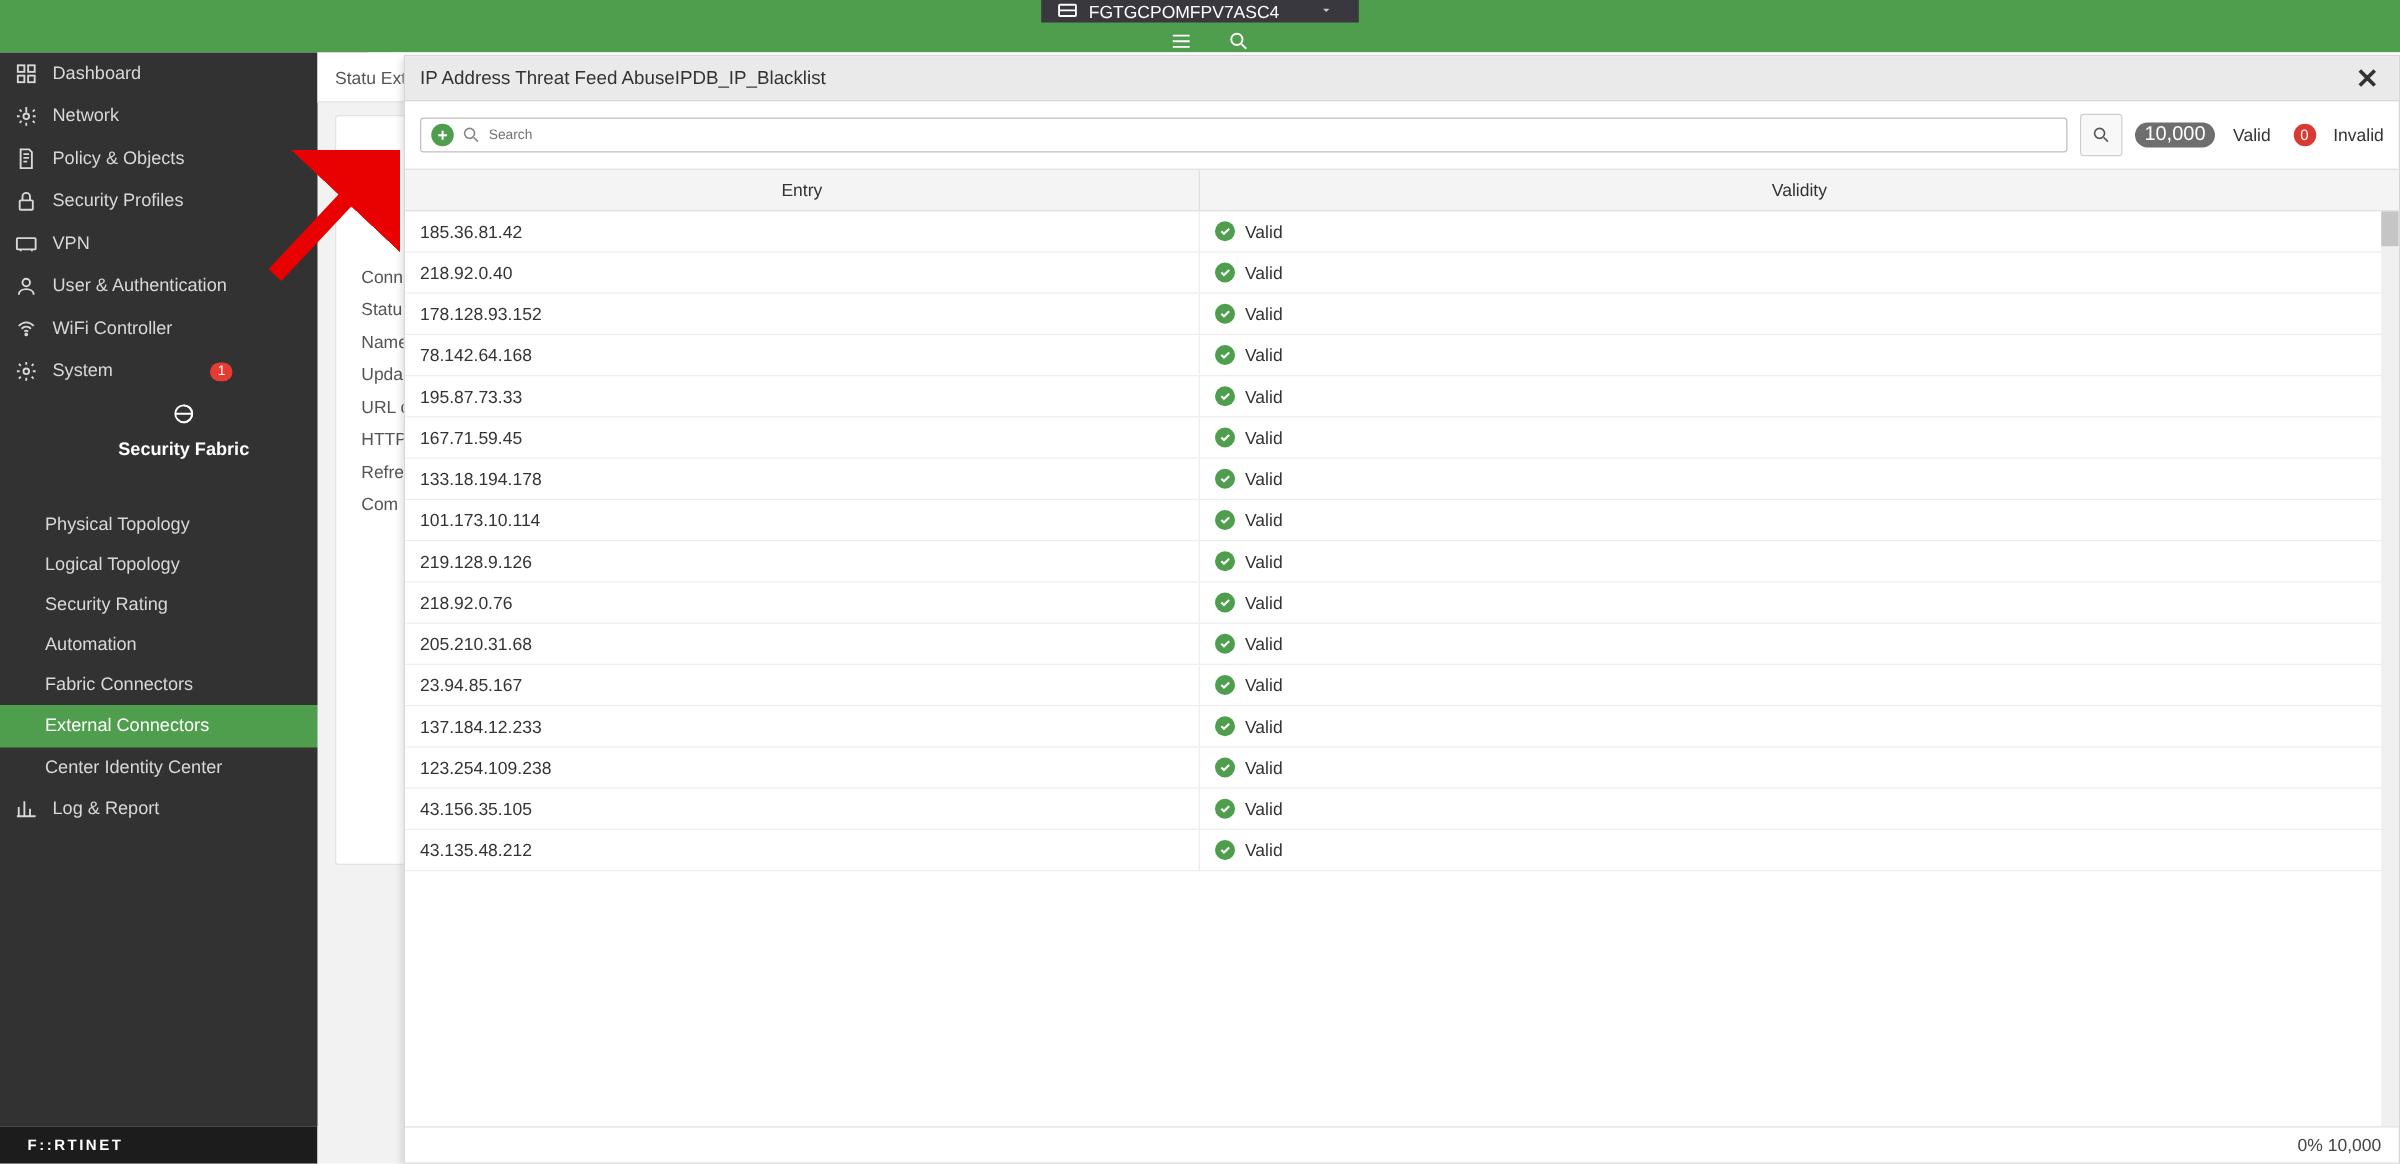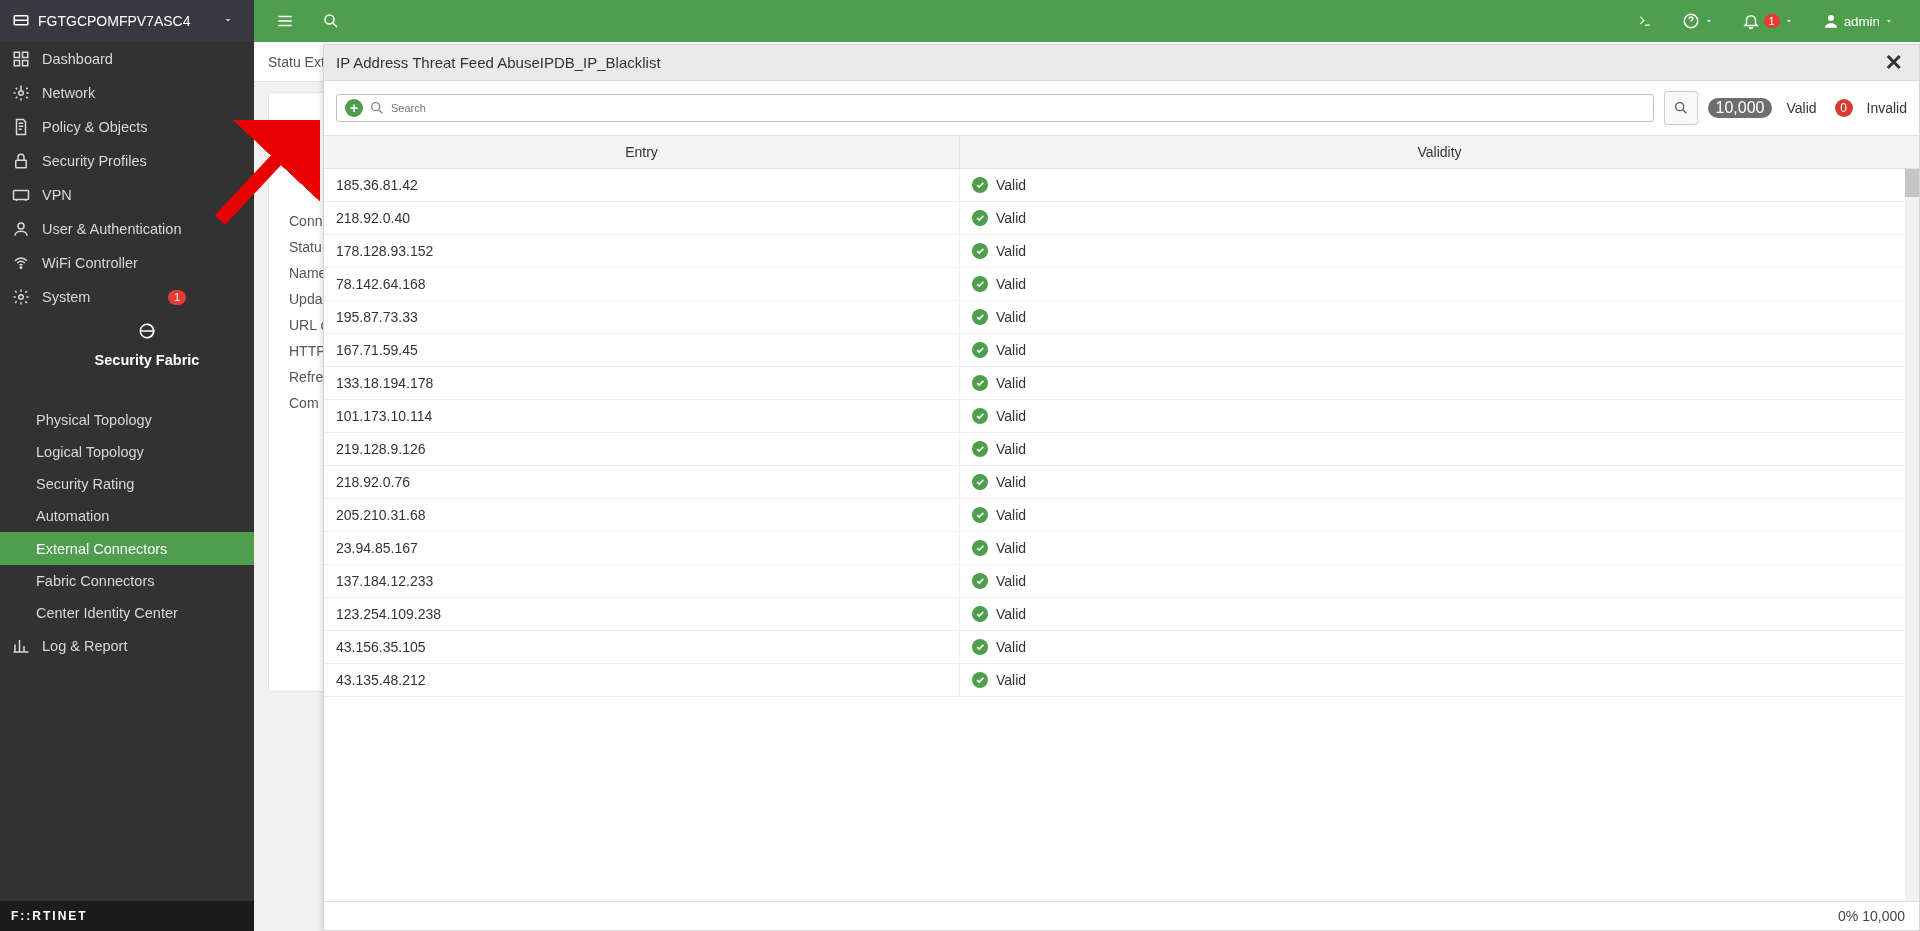--- a/index.html
+++ b/index.html
@@ -15,20 +15,21 @@
 }
 
 .top-header {
   position: absolute;
   top: 0; left: 0; right: 0;
   height: 42px;
   background: #4e9e4e;
   display: flex;
   align-items: center;
   color: #fff;
+  flex-direction: column;
 }
 .top-header .hostname-box {
   width: 254px;
   height: 100%;
   background: #38383e;
   display: flex;
   align-items: center;
   padding: 0 12px;
   font-weight: 500;
 }
@@ -66,21 +67,21 @@
 
 .sidebar-footer {
   position: absolute;
   left: 0; bottom: 0;
   width: 254px;
   height: 30px;
   background: #1c1c1c;
   color: #aaa;
   display: flex;
   align-items: center;
-  padding: 0 11px;
+  padding: 0 22px;
   font-size: 12px;
 }
 .sidebar-footer .brand { font-weight:bold; letter-spacing:2px; font-family: Arial, sans-serif; color:#fff;}
 .sidebar-footer .version { margin-left:auto;margin-top:45px; }
 
 
 .main {
   position: absolute;
   top: 42px; left: 254px; right: 0; bottom: 0;
   background: #f2f2f2;
@@ -355,28 +356,28 @@
     </div>
     <div class="sidebar-item sidebar-sub">
       <span>Logical Topology</span>
     </div>
     <div class="sidebar-item sidebar-sub">
       <span>Security Rating</span>
     </div>
     <div class="sidebar-item sidebar-sub">
       <span>Automation</span>
     </div>
+    <div class="sidebar-item sidebar-sub">
+      <span>Fabric Connectors</span>
+    </div>
     <div class="sidebar-item sidebar-sub active">
       <span>External Connectors</span>
       <span class="star"><svg width="14" height="14" viewBox="0 0 24 24" fill="none" stroke="#fff" stroke-width="2">
           <path d="M12 2l3 7h7l-5.5 4 2 7L12 16l-6.5 4 2-7L2 9h7z"></path>
         </svg></span>
-    </div>
-    <div class="sidebar-item sidebar-sub">
-      <span>Fabric Connectors</span>
     </div>
     <div class="sidebar-item sidebar-sub">
       <span>Center Identity Center</span>
     </div>
     <div class="sidebar-item">
       <svg width="18" height="18" viewBox="0 0 24 24" fill="none" stroke="currentColor" stroke-width="2">
         <path d="M4 20V10M10 20V4M16 20v-8M22 20H2"></path>
       </svg>
       <span>Log &amp; Report</span>
       <span class="chev"><svg width="10" height="10" viewBox="0 0 24 24" fill="currentColor">

